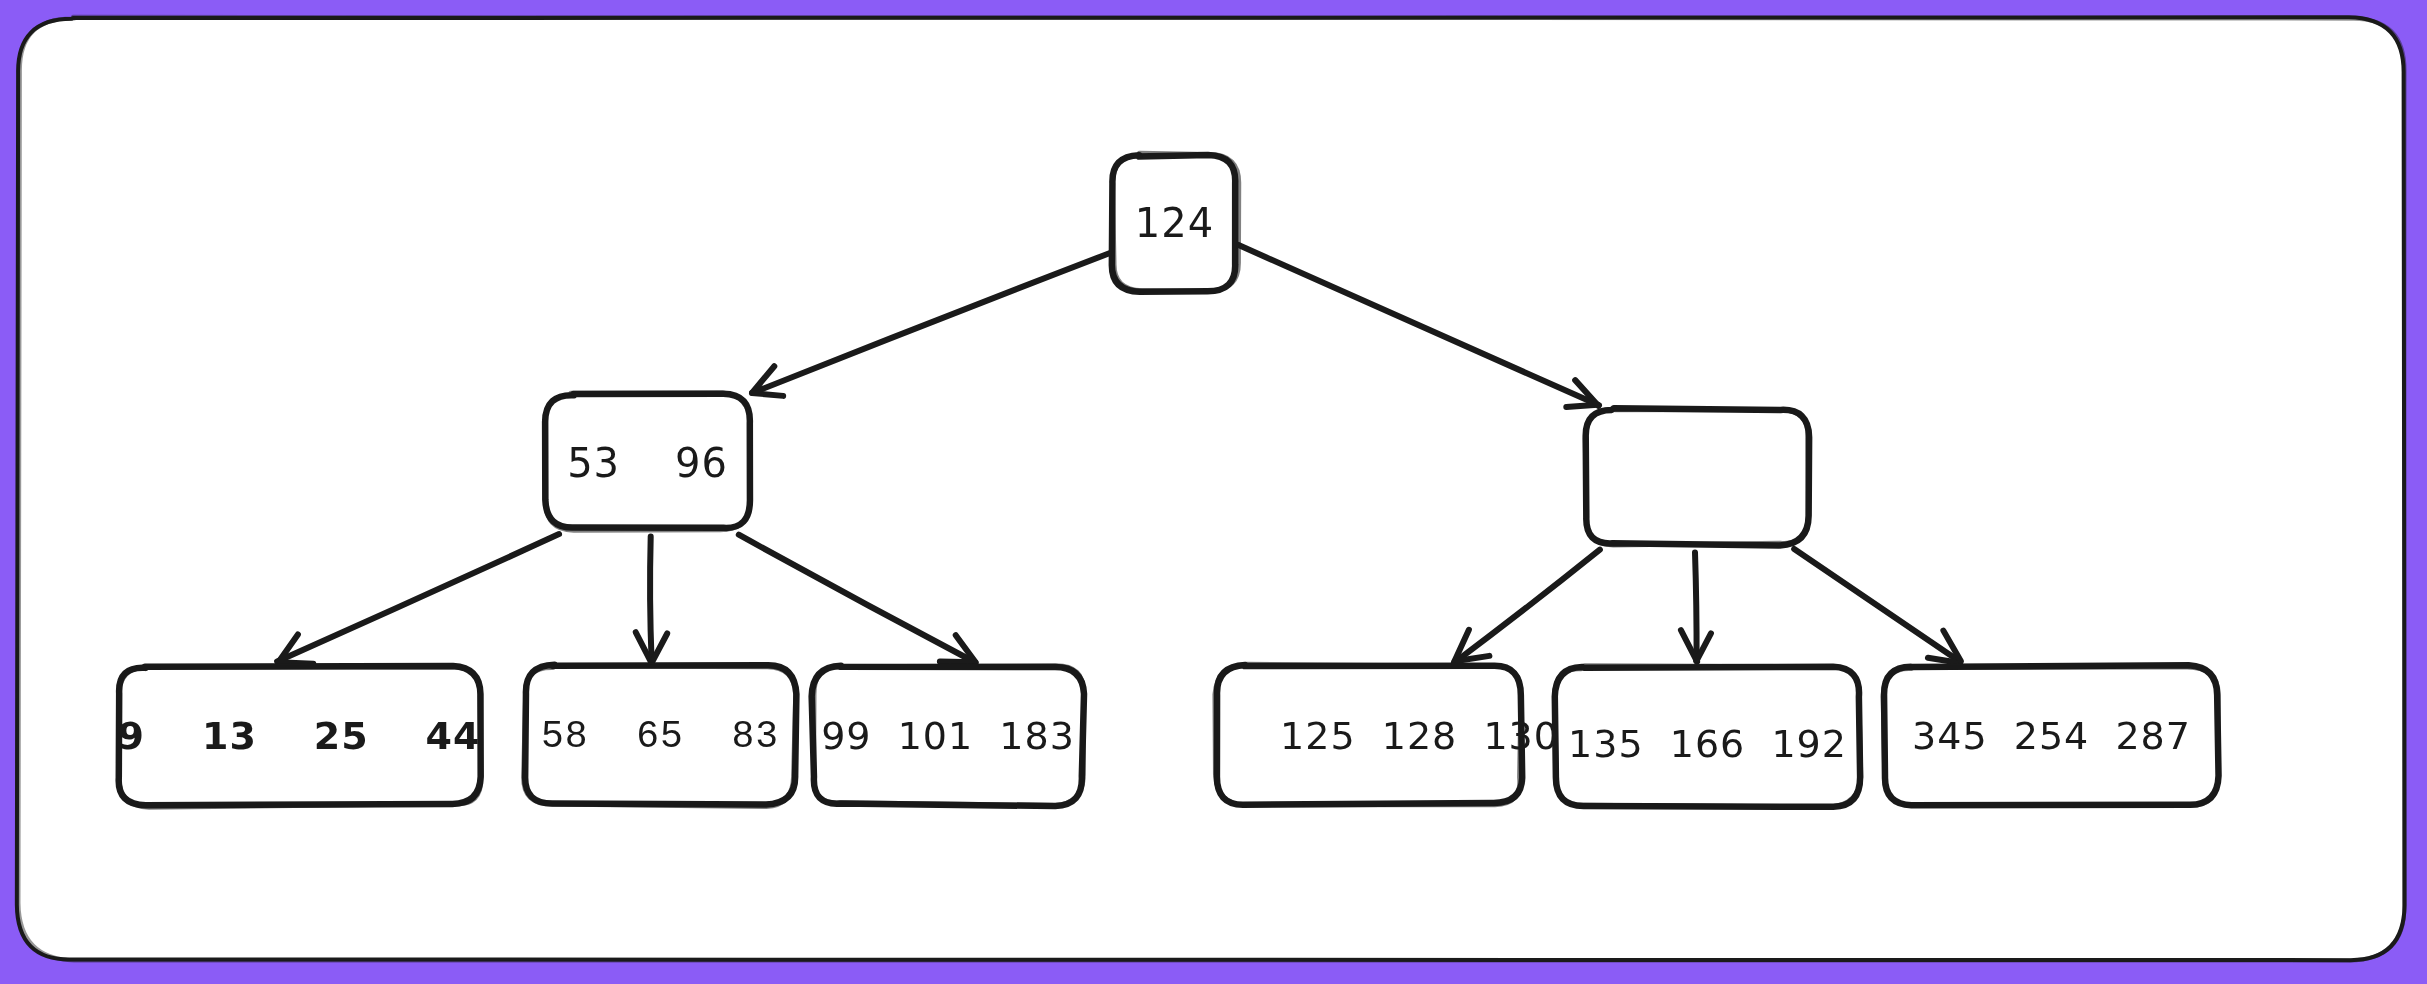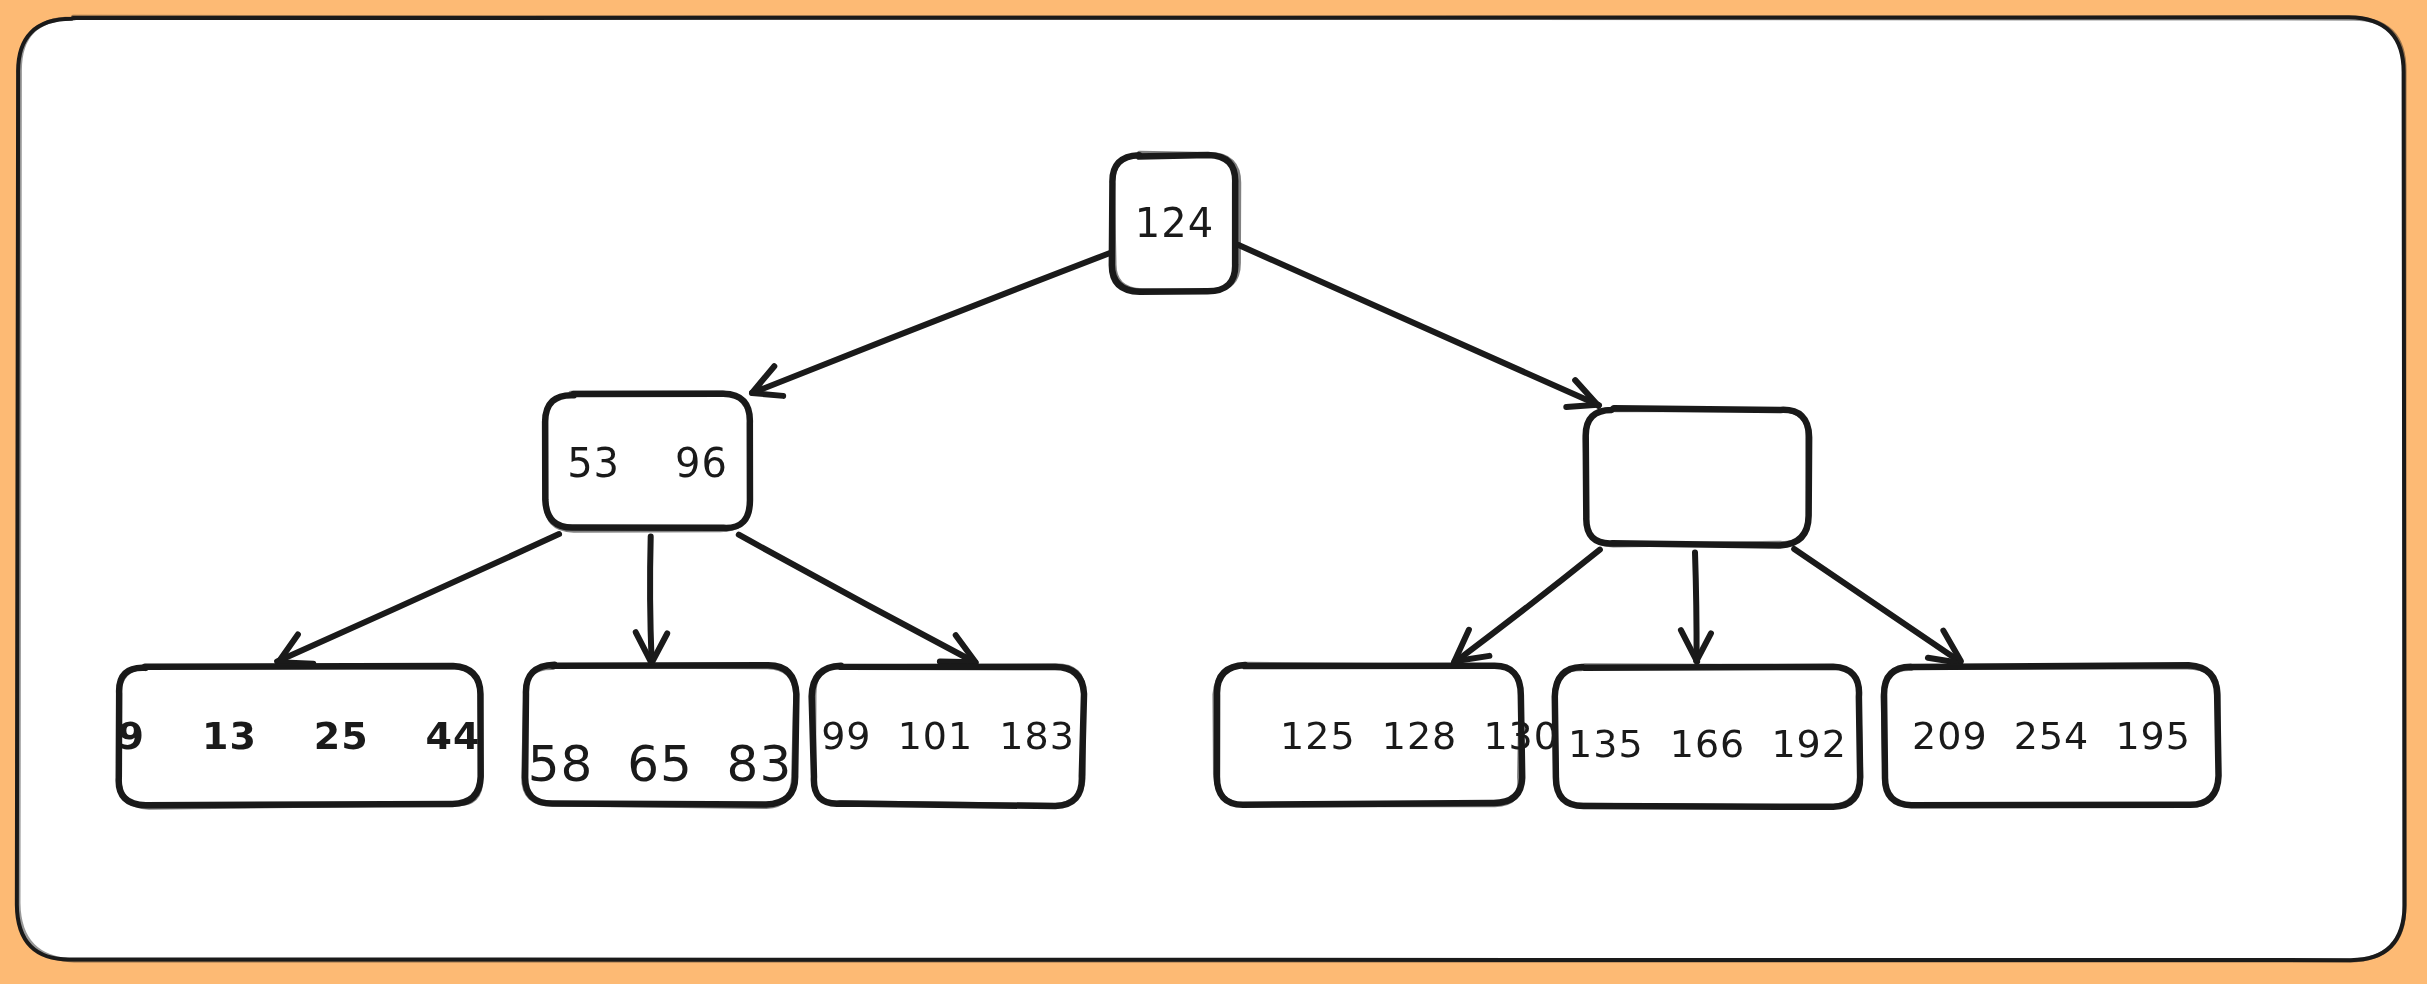--- a/index.html
+++ b/index.html
@@ -10,21 +10,21 @@
   body {
     width: 2427px;
     height: 984px;
     font-family: "DejaVu Sans", sans-serif;
     overflow: hidden;
   }
   #stage {
     position: relative;
     width: 2427px;
     height: 984px;
-    background: #fdba74;
+    background: #8b5cf6;
   }
   #canvas {
     position: absolute;
     left: 0;
     top: 0;
     width: 2427px;
     height: 984px;
   }
   .node-label {
     position: absolute;
@@ -126,18 +126,18 @@
         </g>
         <g>
           <path d="M 1911.3607889179655 666.9341267269497 L 2188.738618469838 665.2430361423609 Q 2216.953324517958 666.8123762525676 2217.1712562807465 694.9217367094344 L 2218.5311119332355 775.743659011132 Q 2217.6669277913247 804.4873983776604 2190.00967333436 804.820914260657 L 1911.3188087705842 805.3330831451728 Q 1884.6010899311866 804.1606810007993 1885.000128961797 777.1985464019461 L 1884.0393059022674 694.7539892117977 Q 1883.8666424515966 667.1586401382268 1911.0513145687994 666.8519965033987 Z" fill="#ffffff" stroke="#1a1a1a" stroke-width="6.5" stroke-linecap="round" stroke-linejoin="round" opacity="1"></path>
           <path d="M 1910.7352811800956 667.8370782498082 L 2187.098209921969 667.3207160382732 Q 2217.749576833071 667.4176788341848 2218.4427807986945 693.7514266767882 L 2218.2342934430976 778.3179624250347 Q 2217.5245521029988 806.4469565348498 2189.4298665578626 805.6862854647491 L 1912.4269736345063 804.8113132639479 Q 1884.498830576841 805.1452511023056 1884.5437026332813 775.9831313947707 L 1882.8972579720894 696.7550905309978 Q 1883.8114090788183 667.1397011022315 1911.6163435108115 668.7245069913785 Z" fill="none" stroke="#1a1a1a" stroke-width="4.5" stroke-linecap="round" stroke-linejoin="round" opacity="0.55"></path>
         </g>
       </g>
     </svg>
 <div class="node-label" style="left: 1112px; top: 155px; width: 125px; height: 135px; font-size: 40px;">124</div>
     <div class="node-label" style="left: 545px; top: 395px; width: 205px; height: 135px; font-size: 40px;">53    96</div>
     <div class="node-label" style="left: 118px; top: 667px; width: 362px; height: 138px; font-size: 38px; font-weight: bold;">9    13    25    44</div>
-    <div class="node-label" style="left: 525px; top: 695px; width: 270px; height: 138px; font-size: 50px;">58  65  83</div>
+    <div class="node-label" style="left: 525px; top: 667px; width: 270px; height: 138px; font-size: 38px; font-family: Liberation Mono, monospace;">58  65  83</div>
     <div class="node-label" style="left: 813px; top: 667px; width: 270px; height: 138px; font-size: 38px;">99  101  183</div>
     <div class="node-label" style="left: 1267px; top: 667px; width: 305px; height: 138px; font-size: 38px;">125  128  130</div>
     <div class="node-label" style="left: 1555px; top: 675px; width: 305px; height: 138px; font-size: 38px;">135  166  192</div>
-    <div class="node-label" style="left: 1885px; top: 667px; width: 333px; height: 138px; font-size: 38px;">209  254  195</div>
+    <div class="node-label" style="left: 1885px; top: 667px; width: 333px; height: 138px; font-size: 38px;">345  254  287</div>
   </div>
 
 </body></html>

